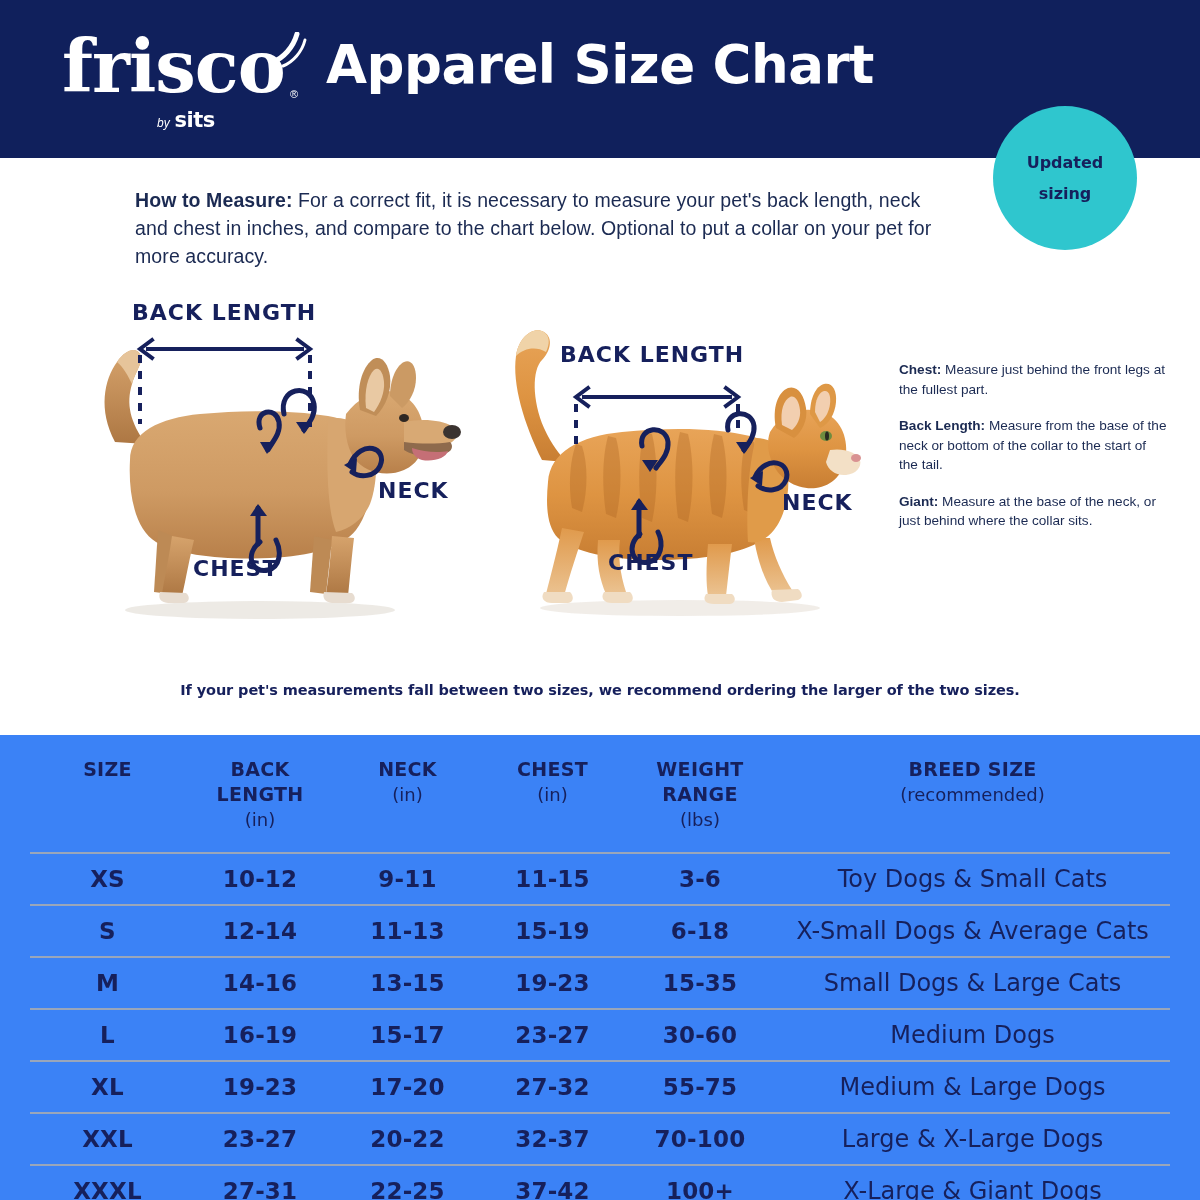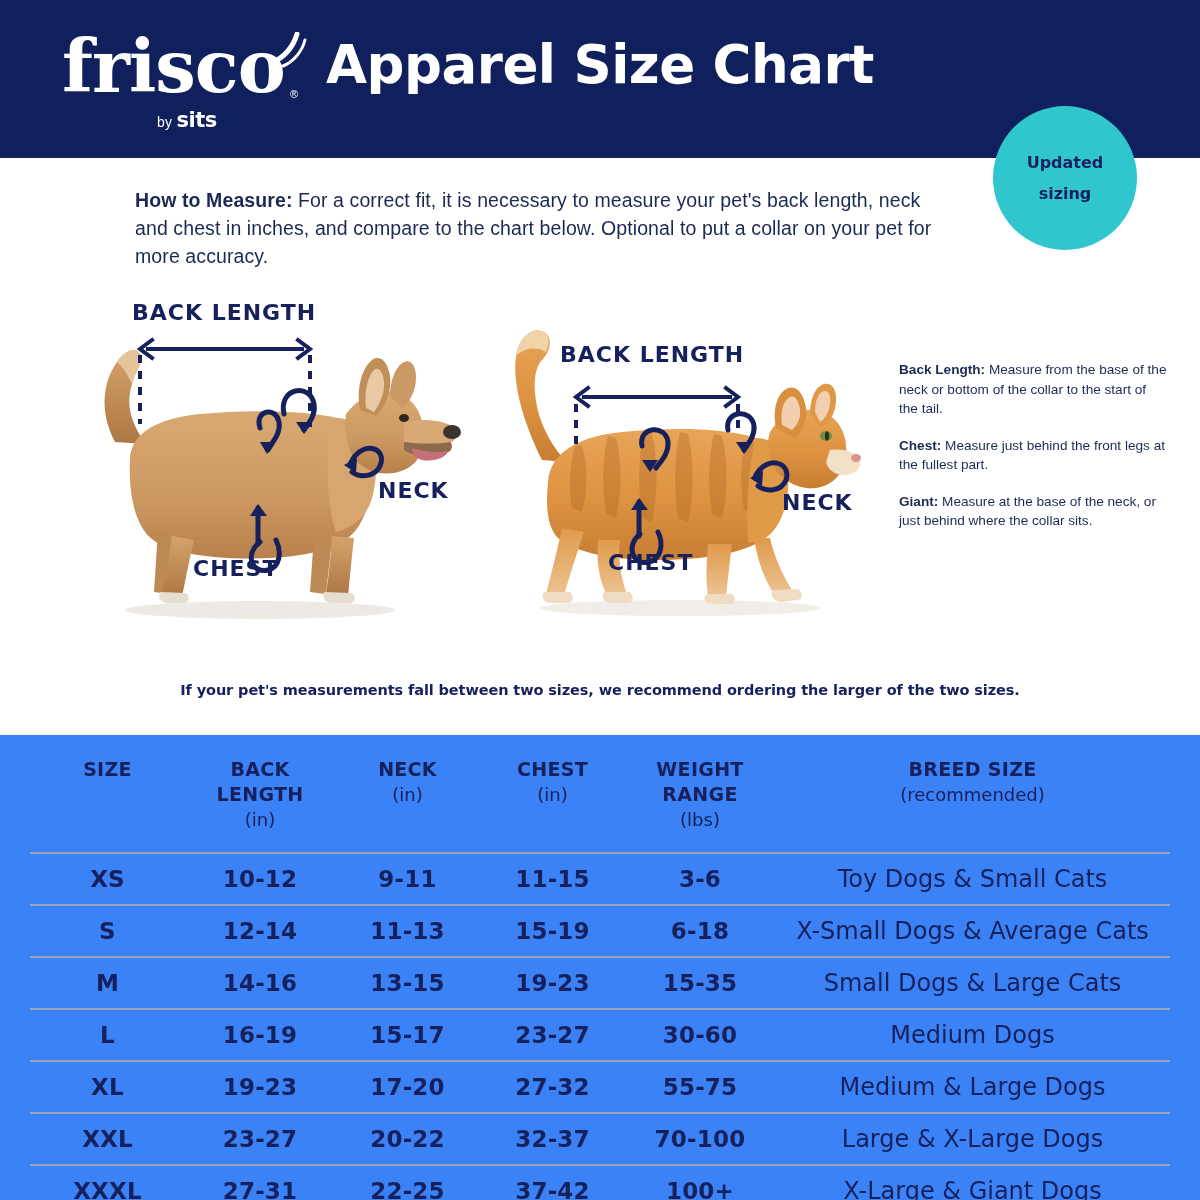--- a/index.html
+++ b/index.html
@@ -35,21 +35,21 @@
   }
   #logo-reg{
     position:absolute; left:228px; top:60px;
     font-size:11px; color:#ffffff; font-family:"Liberation Sans",sans-serif;
   }
   #logo-sub{
     position:absolute; left:95px; top:80px;
     font-size:15px; color:#ffffff; font-weight:700;
     letter-spacing:.2px;
   }
-  #logo-sub .by{ font-weight:400; font-size:14px; }
+  #logo-sub .by{ font-style:italic; font-weight:400; font-size:12px; }
   #logo-sub .chewy{
     font-family:"DejaVu Sans", sans-serif;
     font-weight:700; font-size:21px; letter-spacing:-.5px;
   }
   #page-title{
     position:absolute; left:0; top:34px; width:1200px;
     text-align:center;
     font-family:"DejaVu Sans", sans-serif;
     font-weight:700;
     font-size:53px;
@@ -351,22 +351,22 @@
     <path d="M161 198 L169 186 L178 198" fill="#16205C"></path>
     <line x1="169" y1="190" x2="169" y2="224" stroke="#16205C" stroke-width="5" stroke-linecap="round"></line>
   </svg>
 
   <span class="anim-label" style="left:90px; top:30px; font-size:22px;">BACK LENGTH</span>
   <span class="anim-label" style="left:312px; top:178px; font-size:22px;">NECK</span>
   <span class="anim-label" style="left:138px; top:238px; font-size:22px;">CHEST</span>
 </div>
 
 <div id="definitions">
+  <p class="def"><b>Chest:</b><span> Measure just behind the front legs at the fullest part.</span></p>
   <p class="def"><b>Back Length:</b><span> Measure from the base of the neck or bottom of the collar to the start of the tail.</span></p>
-  <p class="def"><b>Chest:</b><span> Measure just behind the front legs at the fullest part.</span></p>
   <p class="def"><b>Giant:</b><span> Measure at the base of the neck, or just behind where the collar sits.</span></p>
 </div>
 
 <div id="fit-note">If your pet's measurements fall between two sizes, we recommend ordering the larger of the two sizes.</div>
 
 <div id="size-table-wrap">
   <table id="size-table">
     <colgroup>
       <col class="c0">
         <col class="c1">

